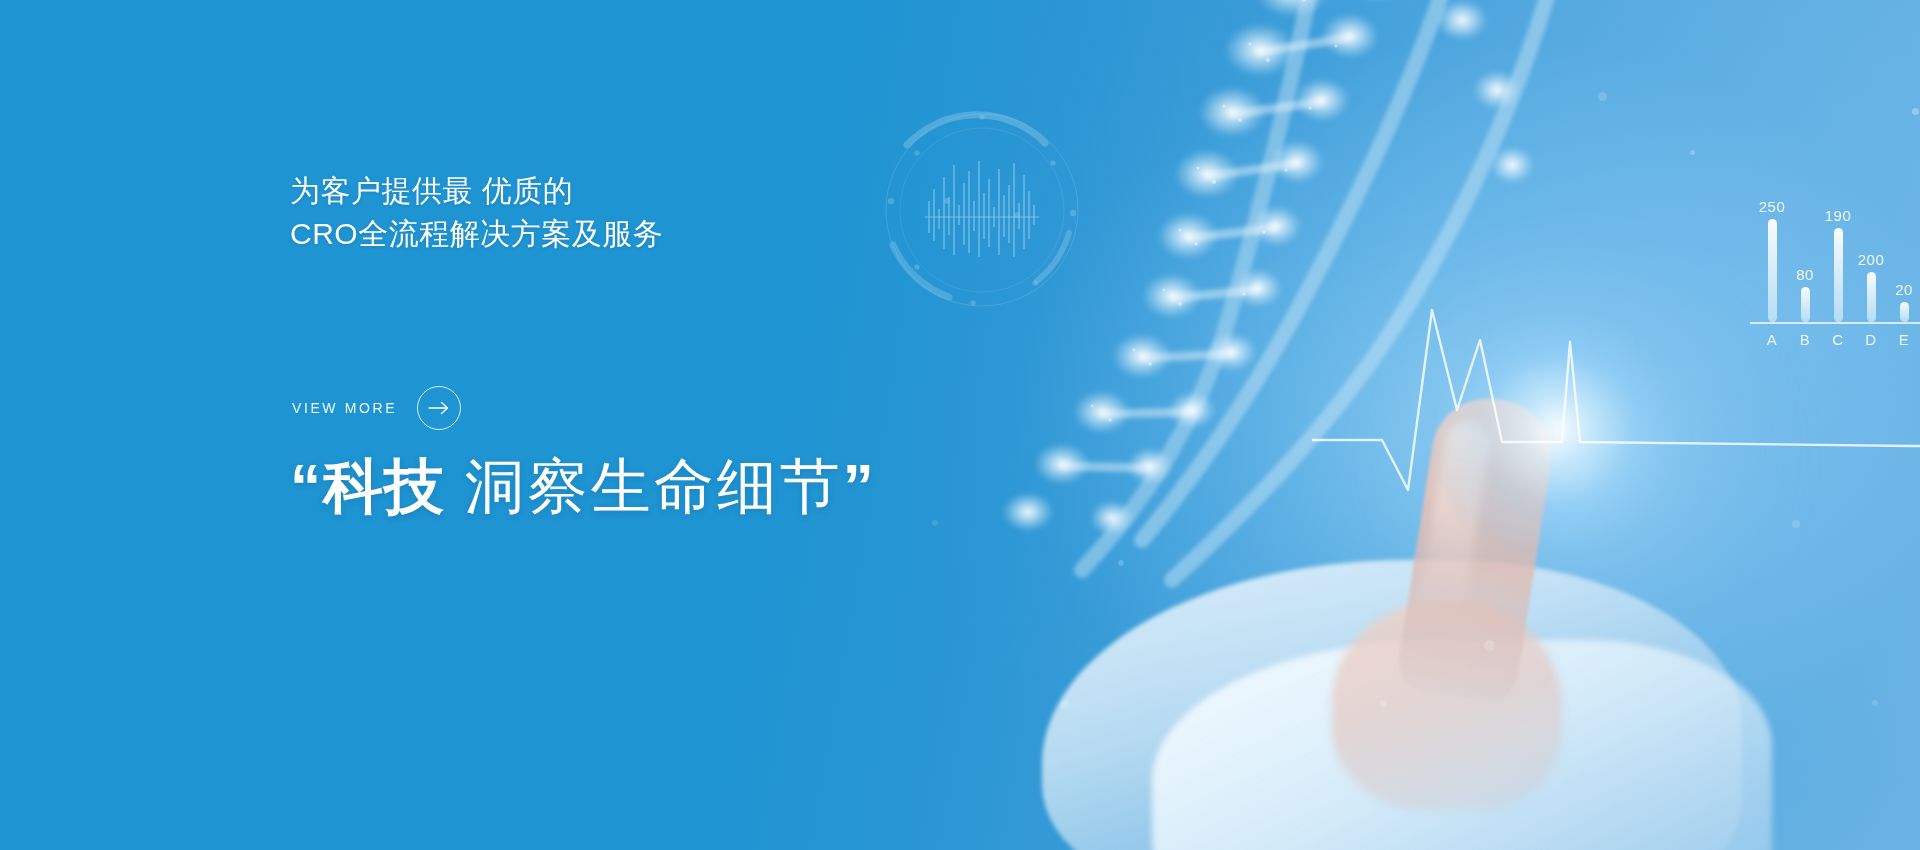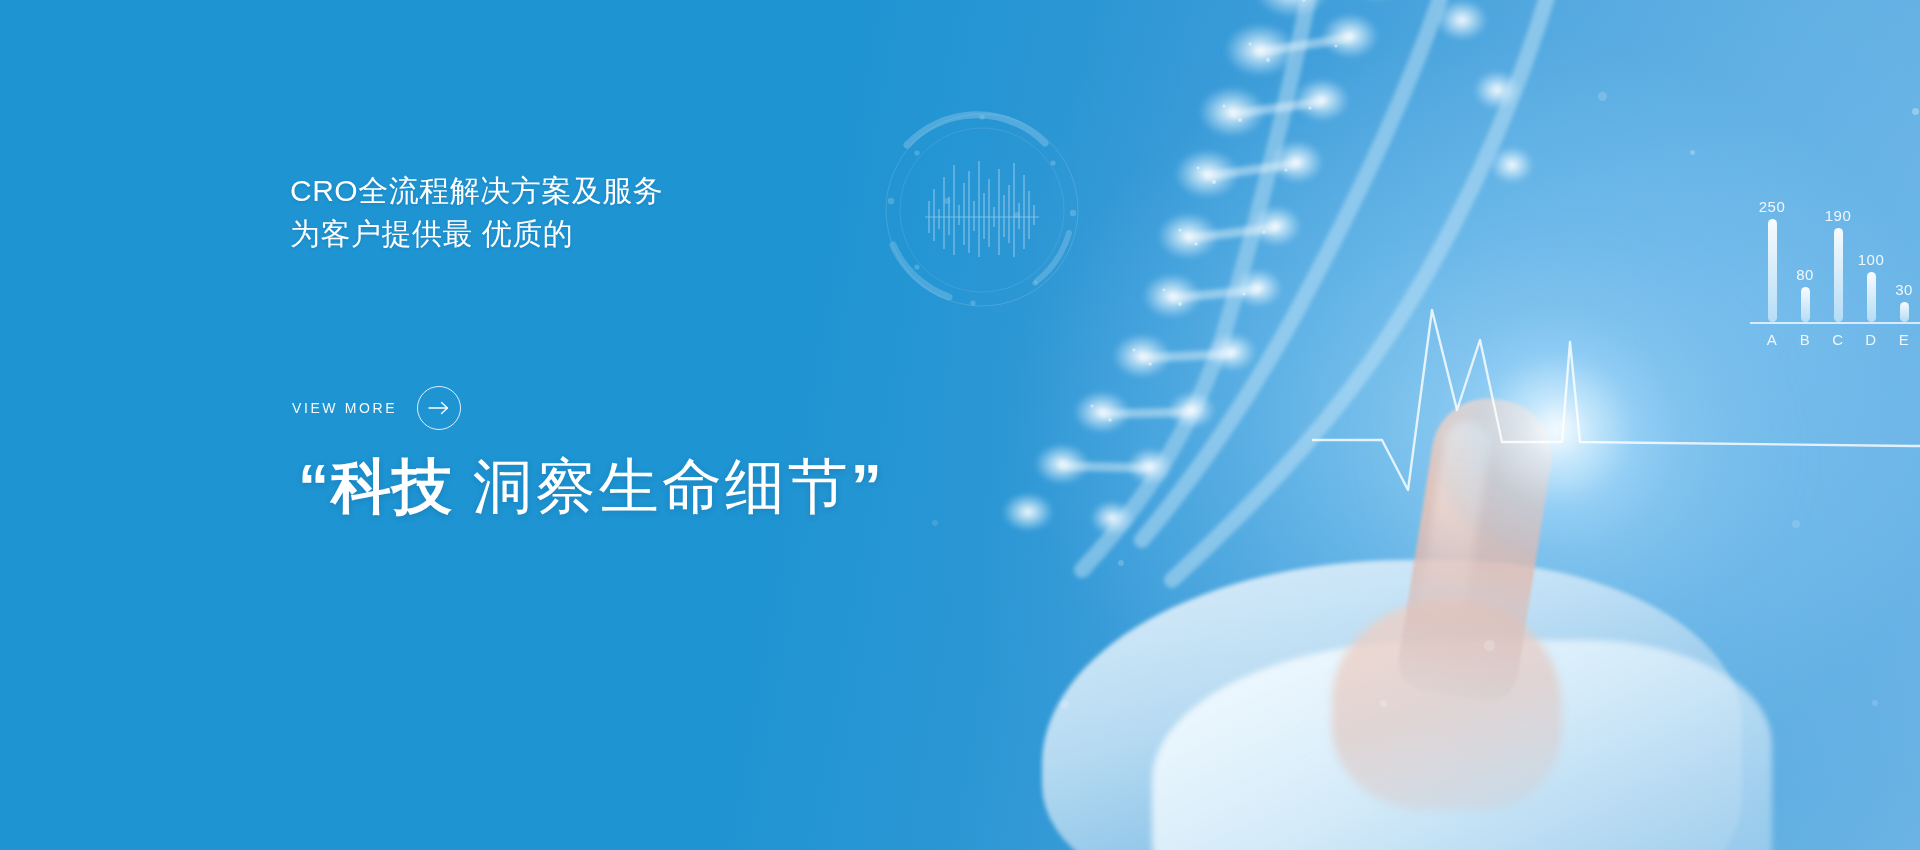--- a/index.html
+++ b/index.html
@@ -149,21 +149,21 @@
     font-size:14px; letter-spacing:2.6px;
     color:rgba(255,255,255,0.95); font-weight:400;
   }
   .vm-circle {
     width:44px; height:44px; border-radius:50%;
     border:1px solid rgba(255,255,255,0.85);
     display:flex; align-items:center; justify-content:center;
   }
 
   .quote {
-    position:absolute; left:8px; top:452px;
+    position:absolute; left:0; top:452px;
     font-size:60px; line-height:1.1; color:#ffffff;
     white-space:nowrap; letter-spacing:2px;
     text-shadow:0 2px 6px rgba(0,60,110,0.20);
   }
   .quote .mark { font-weight:700; font-size:62px; }
   .quote .strong { font-weight:700; letter-spacing:1px; }
   .quote .light { font-weight:400; letter-spacing:3px; }
 </style>
 </head>
 <body>
@@ -347,43 +347,43 @@
         </div>
         <div class="mc-col">
           <span class="mc-val">80</span>
           <span class="mc-bar" style="height:28%"></span>
         </div>
         <div class="mc-col">
           <span class="mc-val">190</span>
           <span class="mc-bar" style="height:76%"></span>
         </div>
         <div class="mc-col">
-          <span class="mc-val">100</span>
+          <span class="mc-val">200</span>
           <span class="mc-bar" style="height:40%"></span>
         </div>
         <div class="mc-col">
-          <span class="mc-val">30</span>
+          <span class="mc-val">20</span>
           <span class="mc-bar" style="height:16%"></span>
         </div>
       </div>
       <div class="mc-labels">
         <span class="mc-lab">A</span>
         <span class="mc-lab">B</span>
         <span class="mc-lab">C</span>
         <span class="mc-lab">D</span>
         <span class="mc-lab">E</span>
       </div>
     </div>
   </div>
 
   <div class="copy">
 
     <div class="subtitle">
+      <div>为客户提供最 优质的</div>
       <div>CRO全流程解决方案及服务</div>
-      <div>为客户提供最 优质的</div>
     </div>
 
 
     <div class="viewmore">
       <span class="vm-label">VIEW MORE</span>
       <span class="vm-circle">
         <svg width="22" height="14" viewBox="0 0 22 14">
           <line x1="1" y1="7" x2="19" y2="7" stroke="#ffffff" stroke-width="1.3" stroke-linecap="round"></line>
           <polyline points="13.5,1.5 19.5,7 13.5,12.5" fill="none" stroke="#ffffff" stroke-width="1.3" stroke-linecap="round" stroke-linejoin="round"></polyline>
         </svg>

